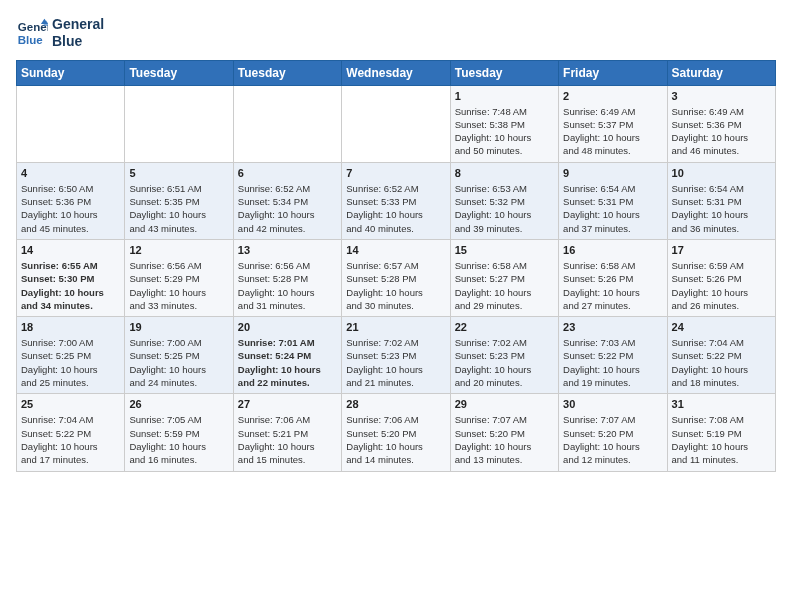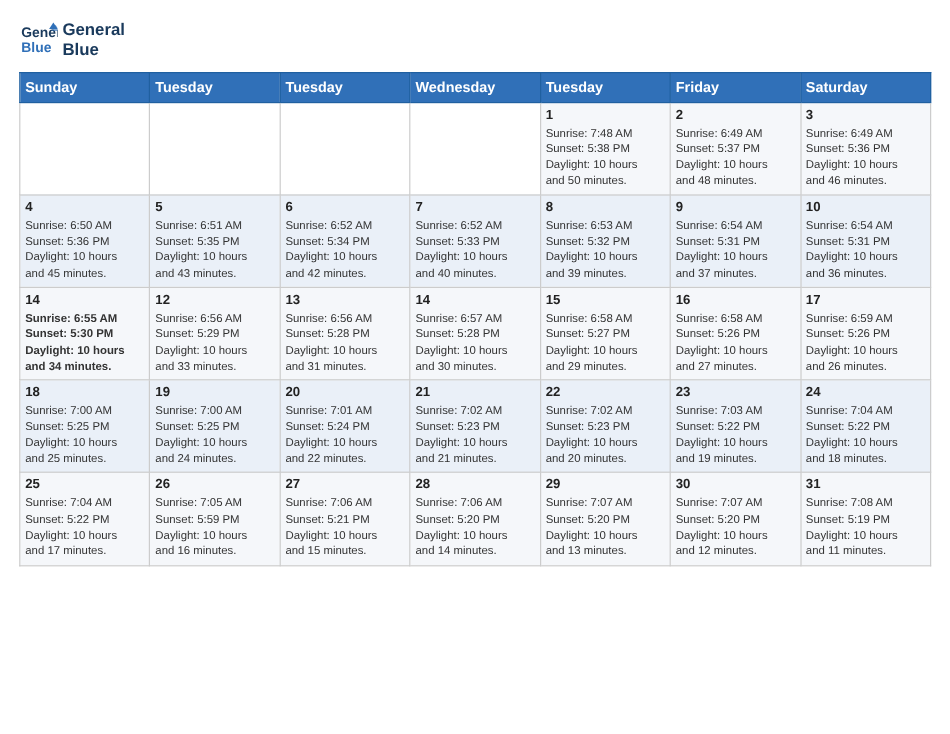--- a/index.html
+++ b/index.html
@@ -256,21 +256,21 @@
         </td>
         <td>
           <div class="day-num">19</div>
           <div class="day-info" style="white-space: pre-line;">Sunrise: 7:00 AM
 Sunset: 5:25 PM
 Daylight: 10 hours
 and 24 minutes.</div>
         </td>
         <td>
           <div class="day-num">20</div>
-          <div class="day-info" style="white-space: pre-line;">Sunrise: 7:01 AM
+          <div class="day-info" style="white-space: pre-line; font-weight: bold;">Sunrise: 7:01 AM
 Sunset: 5:24 PM
 Daylight: 10 hours
 and 22 minutes.</div>
         </td>
         <td>
           <div class="day-num">21</div>
           <div class="day-info" style="white-space: pre-line;">Sunrise: 7:02 AM
 Sunset: 5:23 PM
 Daylight: 10 hours
 and 21 minutes.</div>

